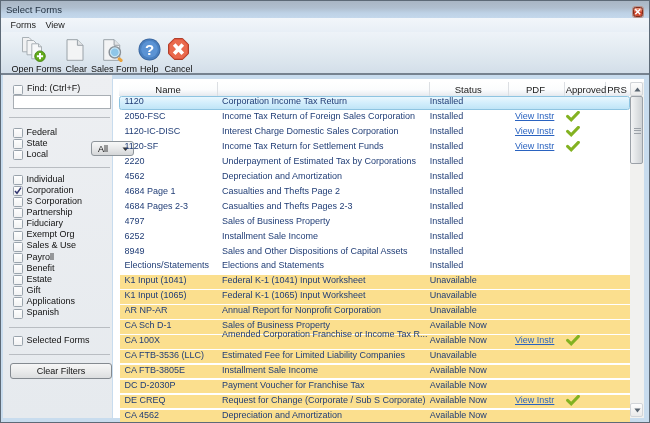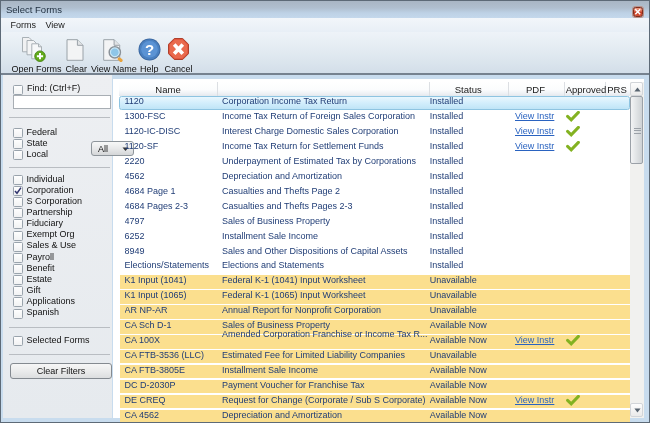--- a/index.html
+++ b/index.html
@@ -72,21 +72,21 @@
   <circle cx="11.5" cy="11.3" r="8.3" fill="#5b93d4"></circle>
   <text x="11.5" y="17" font-size="15" font-weight="bold" fill="#fff" text-anchor="middle" font-family="Liberation Sans">?</text>
 </svg>
 <svg class="abs" style="left:168px;top:38px" width="21" height="23" viewBox="0 0 21 23">
   <path d="M6.3 0.5 h8.4 l5.8 5.8 v9.4 l-5.8 5.8 h-8.4 l-5.8 -5.8 v-9.4 z" fill="#e0523a" stroke="#a83620" stroke-width="0.9"></path>
   <path d="M6.8 1.7 h7.4 l5.1 5.1 v8.4 l-5.1 5.1 h-7.4 l-5.1 -5.1 v-8.4 z" fill="#e96a4e"></path>
   <path d="M6.2 6.5 L14.8 15.8 M14.8 6.5 L6.2 15.8" stroke="#fff" stroke-width="3.6"></path>
 </svg>
 <span class="abs tlbl" style="left:11.5px">Open Forms</span>
 <span class="abs tlbl" style="left:65.5px">Clear</span>
-<span class="abs tlbl" style="left:91px">View Name</span>
+<span class="abs tlbl" style="left:91px">Sales Form</span>
 <span class="abs tlbl" style="left:140px">Help</span>
 <span class="abs tlbl" style="left:164.5px">Cancel</span>
 <div class="abs" id="tbline"></div>
 <div class="abs" id="lpanel"></div>
 <div class="abs" id="tblwrap"></div>
 <div class="abs cbx" style="left:13px;top:84.5px"></div>
 <div class="abs pl" style="left:27px;top:83.3px">Find: (Ctrl+F)</div>
 <div class="abs" style="left:13px;top:95px;width:98px;height:14px;background:#fff;border:1px solid #a8aeb4"></div>
 <div class="abs sep" style="top:116.6px"></div>
 <div class="cbx" style="top:128.0px"></div>
@@ -146,21 +146,21 @@
   <div class="hl" style="left:0.5px;width:98px">Name</div>
   <div class="hl" style="left:310.5px;width:78.5px">Status</div>
   <div class="hl" style="left:389px;width:56px">PDF</div>
   <div class="hl" style="left:445px;width:45px">Approved</div>
   <div class="hl" style="left:486px;width:25px">PRS</div>
 </div>
 <div class="selband" style="top:96.10px"></div>
 <div class="c nm" style="top:96.00px">1120</div>
 <div class="c ds" style="top:96.00px">Corporation Income Tax Return</div>
 <div class="c st" style="top:96.00px">Installed</div>
-<div class="c nm" style="top:110.95px">1300-FSC</div>
+<div class="c nm" style="top:110.95px">2050-FSC</div>
 <div class="c ds" style="top:110.95px">Income Tax Return of Foreign Sales Corporation</div>
 <div class="c st" style="top:110.95px">Installed</div>
 <div class="c lk" style="top:110.95px">View Instr</div>
 <svg class="chk" style="top:111.15px" width="14" height="11" viewBox="0 0 14 11">
     <path d="M1.6 5.4 L5.2 8.8 L12.4 1.4" stroke="#83b221" stroke-width="3" fill="none" stroke-linecap="round"></path>
   </svg>
 <div class="c nm" style="top:125.90px">1120-IC-DISC</div>
 <div class="c ds" style="top:125.90px">Interest Charge Domestic Sales Corporation</div>
 <div class="c st" style="top:125.90px">Installed</div>
 <div class="c lk" style="top:125.90px">View Instr</div>

